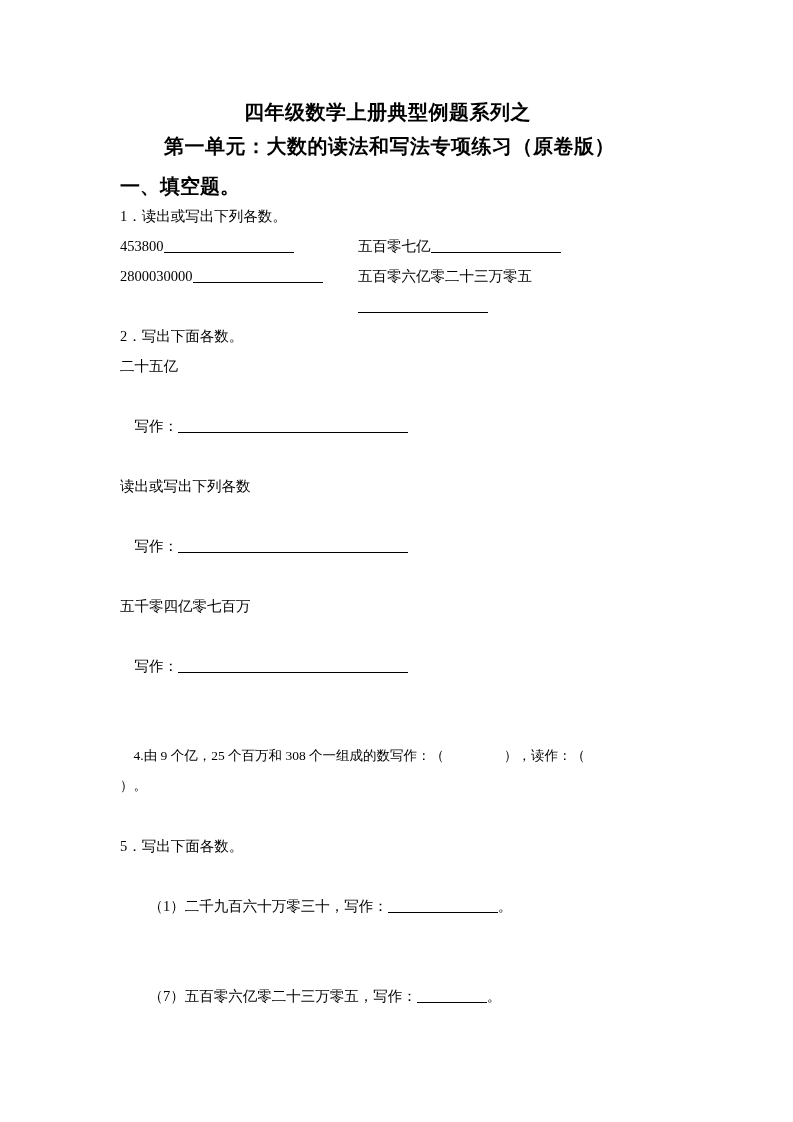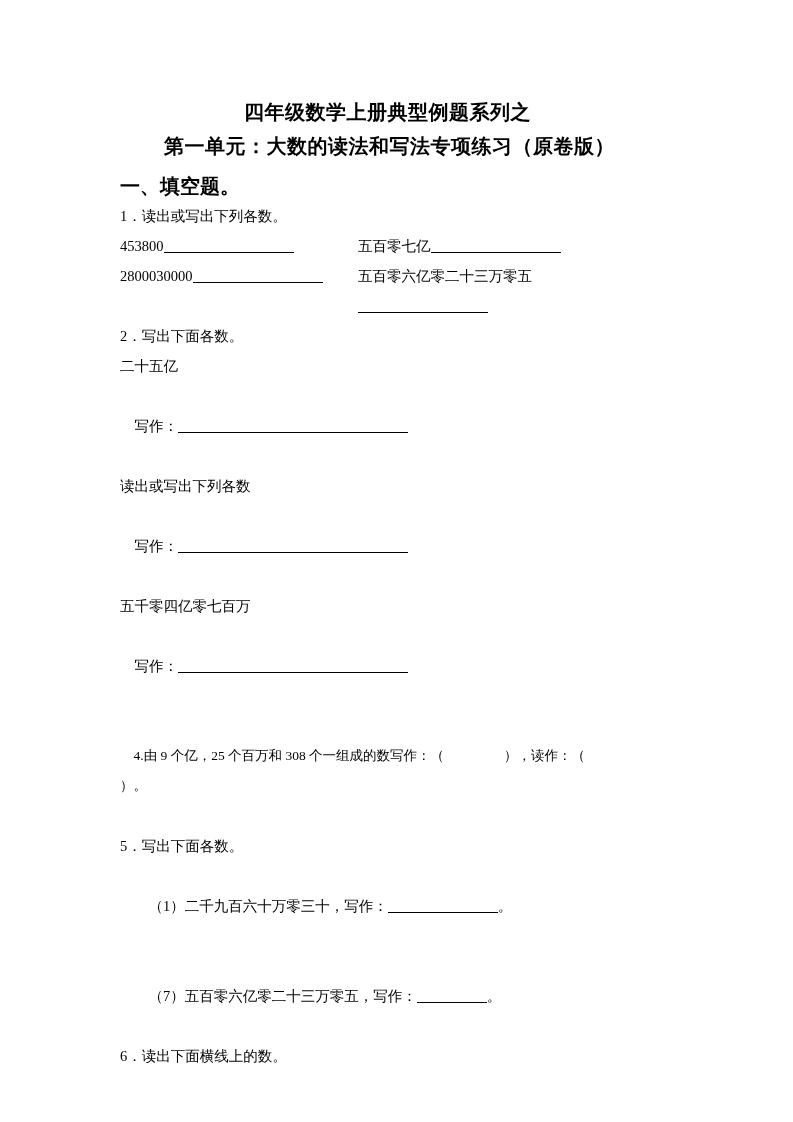--- a/index.html
+++ b/index.html
@@ -143,18 +143,17 @@
   </div>
 
   <div class="q">5．写出下面各数。</div>
   <div class="q indent1">
     <span>（1）二千九百六十万零三十，写作：</span><span class="blank-s"></span><span>。</span>
   </div>
   <div class="q indent1">
     <span>（7）五百零六亿零二十三万零五，写作：</span><span class="blank-xs"></span><span>。</span>
   </div>
 
-  <div class="q">6．读出下面横线上的数。</div>
   <div class="q small">
     
   </div>
 
 </div>
 
 </body></html>

